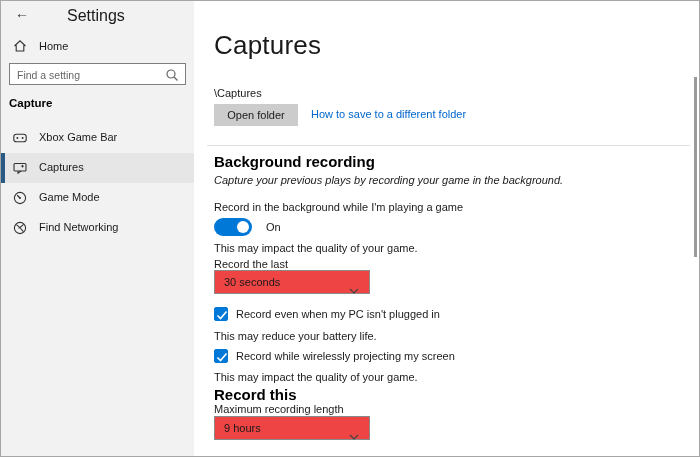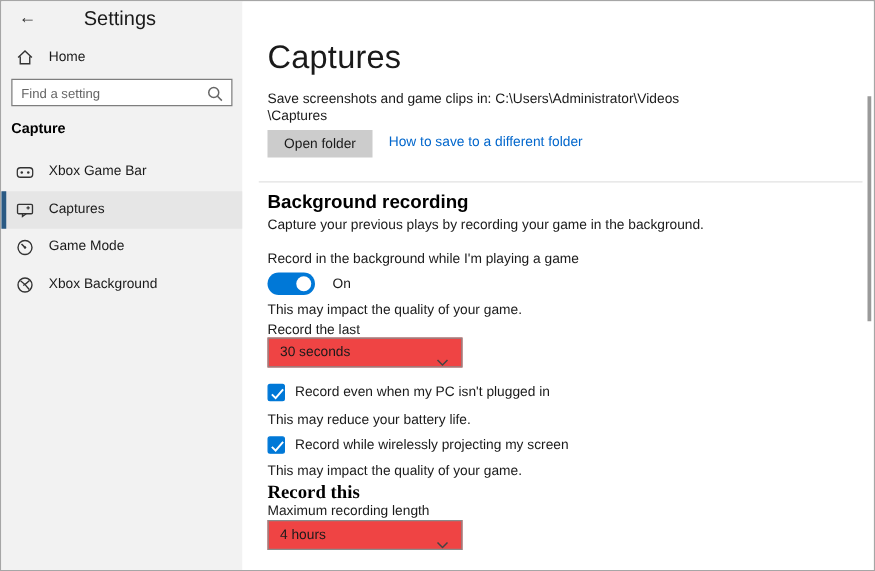--- a/index.html
+++ b/index.html
@@ -61,21 +61,21 @@
   .open-folder-btn {
     position:absolute; left:20px; top:103px; min-width:84px; height:22px; padding:0 12px;
     background:#cccccc; border:none; font-family:"Liberation Sans", sans-serif;
     font-size:11px; color:#1a1a1a; cursor:pointer;
   }
   .save-link {
     position:absolute; left:117px; top:107px; font-size:11px; color:#0066cc; cursor:pointer; text-decoration:none;
   }
   .divider { position:absolute; left:13px; top:144px; width:483px; height:1px; background:#e2e2e2; }
   .sec-head1 { position:absolute; left:20px; top:152px; font-size:15px; font-weight:600; color:#000; }
-  .sec-desc  { position:absolute; left:20px; top:173px; font-size:11px; }
+  .sec-desc  { position:absolute; left:20px; top:173px; font-size:11px;font-style:italic; }
   .toggle-label { position:absolute; left:20px; top:200px; font-size:11px; }
   .toggle {
     position:absolute; left:20px; top:217px; width:38px; height:18px;
     background:#0078d7; border-radius:9px; cursor:pointer;
   }
   .toggle .knob {
     position:absolute; right:3px; top:3px; width:12px; height:12px; border-radius:50%; background:#ffffff;
   }
   .toggle-state { position:absolute; left:72px; top:220px; font-size:11px; }
   .toggle-note { position:absolute; left:20px; top:241px; font-size:11px; }
@@ -91,21 +91,21 @@
   .check-row { position:absolute; left:20px; height:15px; cursor:pointer; }
   #check-row-1 { top:306px; }
   #check-row-2 { top:348px; }
   .checkbox {
     position:absolute; left:0; top:0; width:14px; height:14px;
     background:#0078d7; border:1px solid #0078d7; border-radius:2px;
   }
   .check-label { position:absolute; left:22px; top:1px; font-size:11px; white-space:nowrap; }
   .check-note1 { position:absolute; left:20px; top:329px; font-size:11px; }
   .check-note2 { position:absolute; left:20px; top:370px; font-size:11px; }
-  .sec-head2 { position:absolute; left:20px; top:385px; font-size:15px; font-weight:600; color:#000;font-family:Liberation Serif, serif; }
+  .sec-head2 { position:absolute; left:20px; top:385px; font-size:15px; font-weight:600; color:#000; }
   .dd-label2 { position:absolute; left:20px; top:402px; font-size:11px; }
   .scrollbar-thumb {
     position:absolute; right:2px; top:76px; width:3px; height:180px; background:#9a9a9a; cursor:pointer;
   }
 </style>
 </head>
 <body>
 
 <div id="window">
 
@@ -168,21 +168,21 @@
       <span class="nav-label">Game Mode</span>
     </div>
 
     <div class="nav-item" style="top:212px;">
       <span class="nav-icon">
         <svg width="14" height="14" viewBox="0 0 14 14">
             <circle cx="7" cy="7" r="5.6" fill="none" stroke="#333" stroke-width="1.1"></circle>
             <path d="M3.4 3.6 C6 5.4 8.6 8.2 10.4 10.6 M10.6 3.4 C9 5 7.8 6 5.6 7.4" fill="none" stroke="#333" stroke-width="1.1"></path>
           </svg>
       </span>
-      <span class="nav-label">Xbox Background</span>
+      <span class="nav-label">Find Networking</span>
     </div>
   </div>
 
   <div class="win-controls">
     <div class="win-btn">
       <svg width="10" height="10" viewBox="0 0 10 10">
           <line x1="0.5" y1="5.5" x2="9.5" y2="5.5" stroke="#444" stroke-width="1.1"></line>
         </svg>
     </div>
     <div class="win-btn">
@@ -193,21 +193,20 @@
     <div class="win-btn">
       <svg width="10" height="10" viewBox="0 0 10 10">
           <path d="M1 1 L9 9 M9 1 L1 9" stroke="#444" stroke-width="1.1"></path>
         </svg>
     </div>
   </div>
 
   <div id="main">
     <div class="page-title">Captures</div>
 
-    <div class="save-line1">Save screenshots and game clips in: C:\Users\Administrator\Videos</div>
     <div class="save-line2">\Captures</div>
 
     <button class="open-folder-btn">Open folder</button>
     <a class="save-link" href="#">How to save to a different folder</a>
 
     <div class="divider"></div>
 
     <div class="sec-head1">Background recording</div>
     <div class="sec-desc">Capture your previous plays by recording your game in the background.</div>
 
@@ -244,21 +243,21 @@
             <polyline points="2.5,7.5 5.5,10.5 11.5,3.5" fill="none" stroke="#fff" stroke-width="1.6"></polyline>
           </svg>
       </span>
       <span class="check-label">Record while wirelessly projecting my screen</span>
     </div>
     <div class="check-note2">This may impact the quality of your game.</div>
 
     <div class="sec-head2">Record this</div>
     <div class="dd-label2">Maximum recording length</div>
     <div class="dropdown" id="dropdown-max-length">
-      <span class="dd-value">4 hours</span>
+      <span class="dd-value">9 hours</span>
       <span class="dd-chevron">
         <svg width="10" height="6" viewBox="0 0 10 6">
             <polyline points="1,1 5,5 9,1" fill="none" stroke="#444" stroke-width="1.2"></polyline>
           </svg>
       </span>
     </div>
   </div>
 
   <div class="scrollbar-thumb"></div>
 </div>

